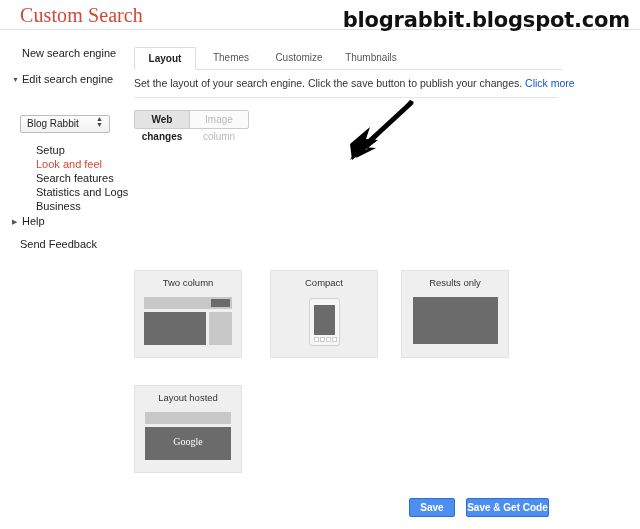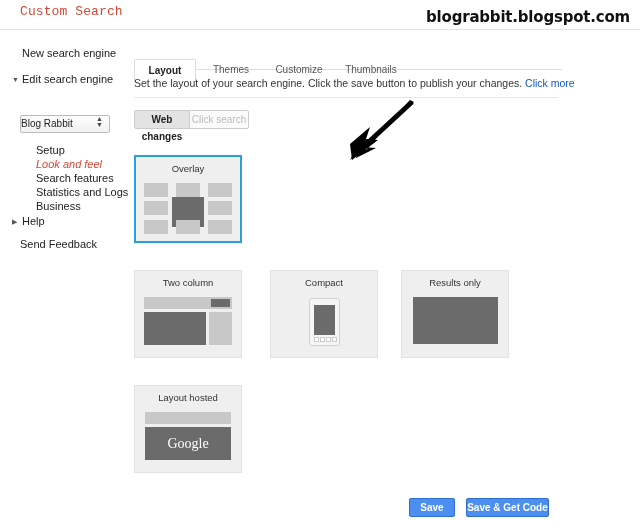--- a/index.html
+++ b/index.html
@@ -16,73 +16,73 @@
     position: relative;
   }
 
   
   #header {
     position: absolute; left: 0; top: 0; width: 640px; height: 30px;
     border-bottom: 1px solid #e0e0e0;
   }
   #app-title {
     position: absolute; left: 20px; top: 4px;
-    font-size: 13px; color: #d14836;
-    font-family: Liberation Mono, monospace;
+    font-size: 20px; color: #d14836;
+    font-family: Liberation Serif, serif;
     letter-spacing: .1px;
   }
   #watermark {
     position: absolute; right: 10px; top: 8px;
-    font-size: 15px; font-weight: bold; color: #111111;
+    font-size: 21px; font-weight: bold; color: #111111;
     font-family: "DejaVu Sans", sans-serif;
     letter-spacing: -.2px;
     margin-left: 36px;
   }
 
   
   #sidebar {
     position: absolute; left: 0; top: 31px; width: 130px; height: 498px;
   }
   .side-link {
     position: absolute; left: 22px;
     font-size: 11px; color: #222; white-space: nowrap; cursor: pointer;
   }
   .side-link.sub { left: 36px; }
-  .side-link.active { color: #d14836; font-style: italic; }
+  .side-link.active { color: #d14836; }
   .tri {
     position: absolute; font-size: 7px; color: #555; cursor: pointer;
   }
   #engine-select {
     position: absolute; left: 20px; top: 84px;
     width: 90px; height: 18px;
     background: linear-gradient(#fdfdfd, #f1f1f1);
     border: 1px solid #bbbbbb; border-radius: 2px;
     font-size: 10px; color: #222;
-    line-height: 16px; 
+    line-height: 16px; padding-left: 6px;
     cursor: pointer;
   }
   #engine-select .arrows {
     position: absolute; right: 6px; top: 0; line-height: 16px;
     font-size: 9px; color: #444;
   }
 
   
   #main {
     position: absolute; left: 131px; top: 31px;
     width: 509px; height: 498px;
   }
 
   
   #tabs {
     position: absolute; left: 3px; top: 16px;
     width: 428px; height: 23px;
     border-bottom: 1px solid #dddddd;
   }
   .tab {
-    position: absolute; top: 12px; height: 23px;
+    position: absolute; top: 0; height: 23px;
     font-size: 10px; color: #555; text-align: center;
     line-height: 22px; cursor: pointer;
   }
   .tab.active {
     color: #222; font-weight: bold;
     background: #ffffff;
     border: 1px solid #dddddd; border-bottom: 1px solid #ffffff;
     border-radius: 2px 2px 0 0;
   }
 
@@ -158,21 +158,21 @@
   }
   .phone-screen { position: absolute; background: #6b6b6b; }
   .phone-dot {
     position: absolute; width: 5px; height: 5px;
     background: #ffffff; border: 1px solid #cccccc;
   }
 
   .google-word {
     position: absolute; left: 0; width: 100%; text-align: center;
     color: #ffffff; font-family: "Liberation Serif", serif;
-    font-size: 14px;
+    font-size: 10px;
   }
 
   
   #arrow { position: absolute; left: 336px; top: 100px; }
 
   
   #footer { position: absolute; left: 0; bottom: 0; width: 640px; height: 44px; }
   .btn {
     position: absolute; top: 13px; height: 19px;
     background: #4d8ff0;
@@ -226,37 +226,23 @@
   </div>
 
   <div id="desc">
     <span>Set the layout of your search engine. Click the save button to publish your changes.</span>
     <a href="#">Click more</a>
   </div>
   <div id="desc-rule"></div>
 
   <div id="search-toggle">
     <div class="seg on">Web changes</div>
-    <div class="seg off">Click search</div>
-  </div>
-
-  <div class="card selected" style="left:3px; top:124px;">
-    <div class="card-title">Overlay</div>
-    <div class="thumb">
-      <div class="ov" style="left:8px;  top:4px;"></div>
-      <div class="ov" style="left:40px; top:4px;"></div>
-      <div class="ov" style="left:72px; top:4px;"></div>
-      <div class="ov" style="left:8px;  top:22px;"></div>
-      <div class="ov center" style="left:36px; top:18px;"></div>
-      <div class="ov" style="left:72px; top:22px;"></div>
-      <div class="ov" style="left:8px;  top:41px;"></div>
-      <div class="ov" style="left:40px; top:41px;"></div>
-      <div class="ov" style="left:72px; top:41px;"></div>
-    </div>
-  </div>
+    <div class="seg off">Image column</div>
+  </div>
+
 
 
 
   <div class="card" style="left:3px; top:239px;">
     <div class="card-title">Two column</div>
     <div class="thumb">
       <div class="blk" style="left:9px;  top:4px;  width:88px; height:12px;"></div>
       <div class="blk dark" style="left:76px; top:6px;  width:19px; height:8px;"></div>
       <div class="blk dark" style="left:9px;  top:19px; width:62px; height:33px;"></div>
       <div class="blk" style="left:74px; top:19px; width:23px; height:33px;"></div>

